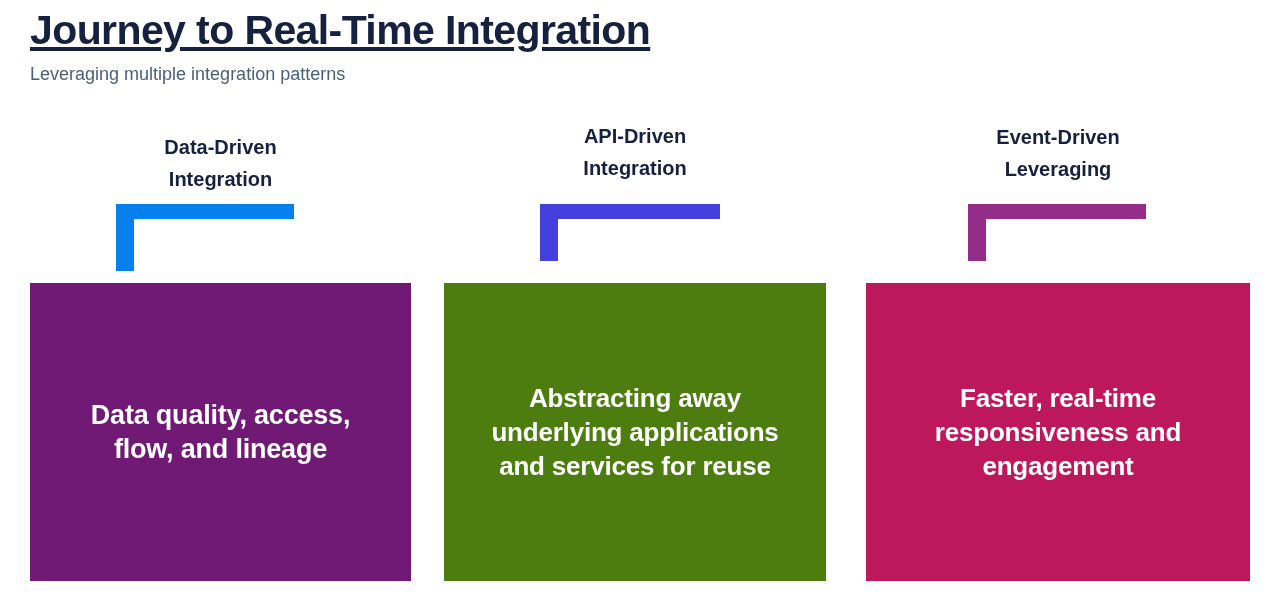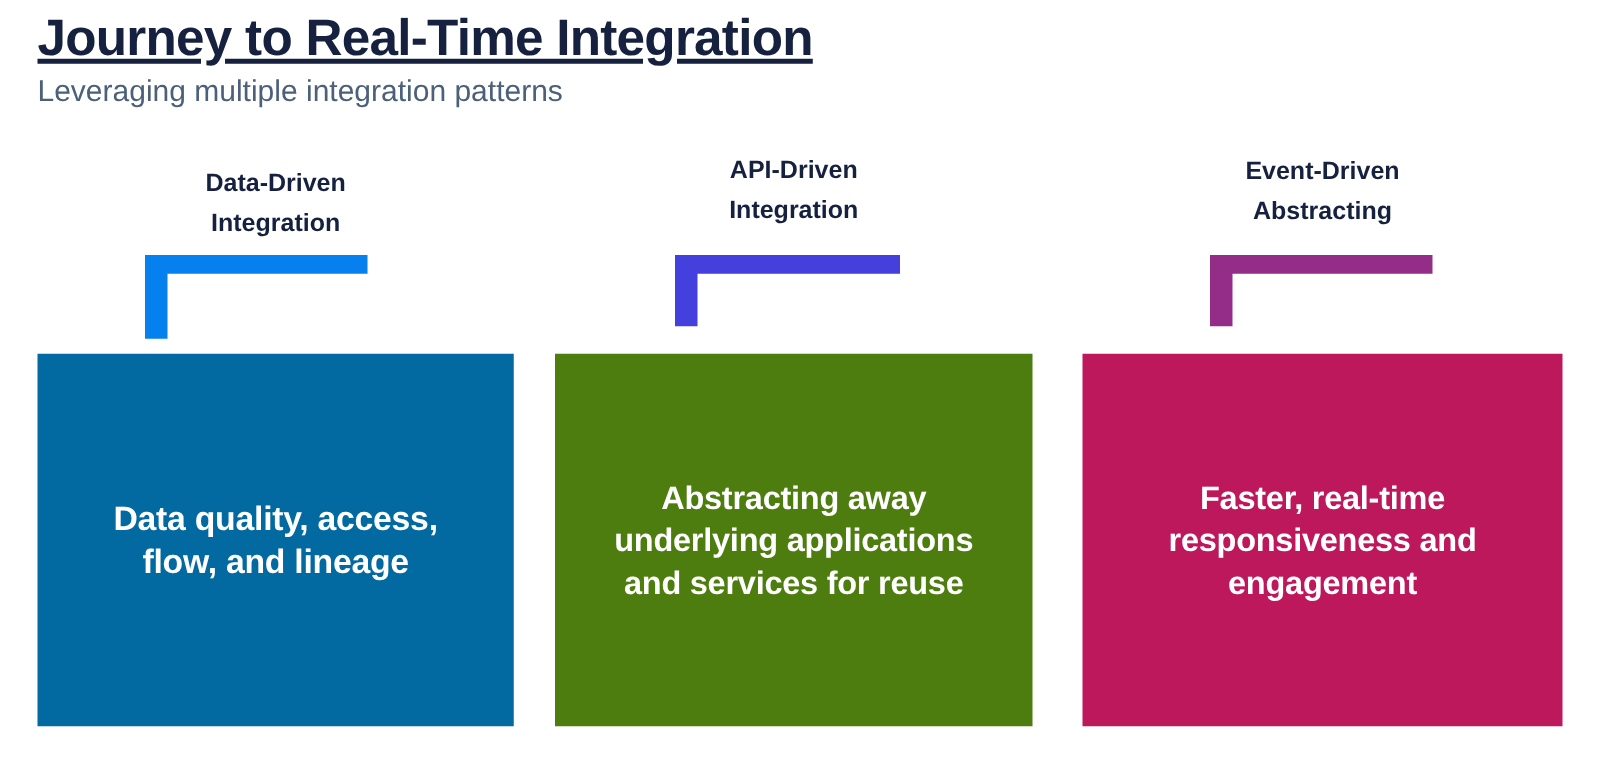--- a/index.html
+++ b/index.html
@@ -34,21 +34,21 @@
     margin: 0;
     font-size: 41px;
     line-height: 52px;
     font-weight: 700;
     letter-spacing: -0.6px;
     color: #16213f;
     white-space: nowrap;
   }
   .slide-subtitle {
     margin: 4px 0 0 0;
-    font-size: 24px;
+    font-size: 18px;
     line-height: 28px;
     font-weight: 400;
     color: #4c6079;
     white-space: nowrap;
   }
 
   
   .columns {
     position: absolute;
     left: 0;
@@ -149,21 +149,21 @@
 
   <div class="columns">
 
     <div class="column col-0">
       <div class="col-heading" style="color: rgb(22, 33, 63);">Data-Driven
 Integration</div>
       <div class="bracket">
         <span class="arm" style="background-color: rgb(6, 128, 238);"></span>
         <span class="stem" style="background-color: rgb(6, 128, 238);"></span>
       </div>
-      <div class="card" style="background-color: #0369a1;">
+      <div class="card" style="background-color: #701a75;">
         <span class="card-text" style="color: rgb(255, 255, 255);">Data quality, access,
 flow, and lineage</span>
       </div>
     </div>
 
     <div class="column col-1">
       <div class="col-heading" style="color: rgb(22, 33, 63);">API-Driven
 Integration</div>
       <div class="bracket">
         <span class="arm" style="background-color: rgb(67, 64, 221);"></span>
@@ -171,21 +171,21 @@
       </div>
       <div class="card" style="background-color: #4d7c0f;">
         <span class="card-text" style="color: rgb(255, 255, 255);">Abstracting away
 underlying applications
 and services for reuse</span>
       </div>
     </div>
 
     <div class="column col-2">
       <div class="col-heading" style="color: rgb(22, 33, 63);">Event-Driven
-Abstracting</div>
+Leveraging</div>
       <div class="bracket">
         <span class="arm" style="background-color: rgb(147, 45, 135);"></span>
         <span class="stem" style="background-color: rgb(147, 45, 135);"></span>
       </div>
       <div class="card" style="background-color: #be185d; justify-content: center;">
         <span class="card-text" style="color: rgb(255, 255, 255);">Faster, real-time
 responsiveness and
 engagement</span>
       </div>
     </div>

